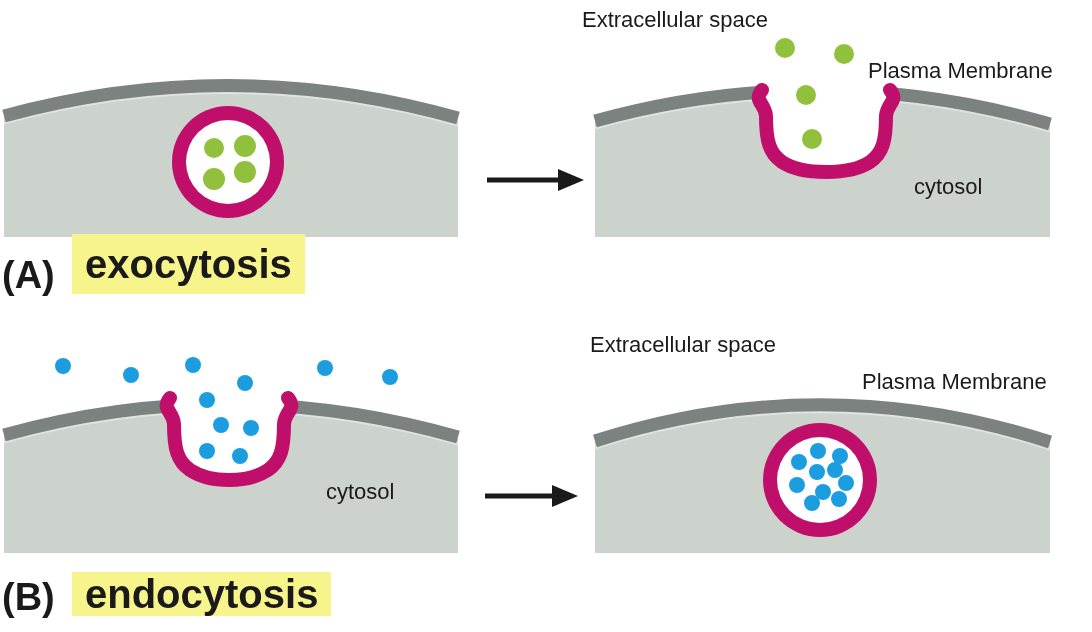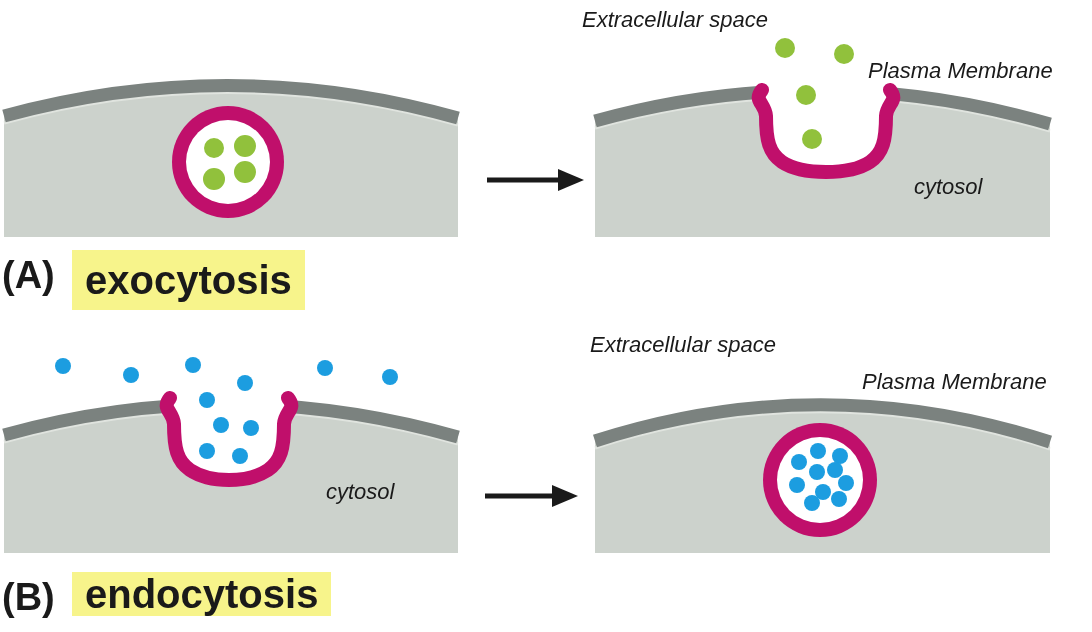--- a/index.html
+++ b/index.html
@@ -12,21 +12,21 @@
   .membrane-edge{stroke:var(--membrane_edge_light);stroke-width:3;fill:none;}
   .membrane-band{stroke:var(--membrane);stroke-width:13;fill:none;}
   .opening-white{fill:var(--background);}
   .cup{stroke:var(--vesicle_magenta);stroke-width:14;fill:none;
        stroke-linecap:round;stroke-linejoin:round;}
   .vesicle-ring{fill:var(--vesicle_magenta);}
   .vesicle-lumen{fill:var(--background);}
   .arrow-line{stroke:var(--arrow);stroke-width:5;}
   .arrow-head{fill:var(--arrow);}
 
-  .lbl{position:absolute;color:var(--text);font-size:22px;line-height:1.1;white-space:nowrap;font-style:italic;}
+  .lbl{position:absolute;color:var(--text);font-size:22px;line-height:1.1;white-space:nowrap;}
   .caption-letter{position:absolute;color:var(--text);font-size:38px;font-weight:bold;white-space:nowrap;}
   .caption-box{position:absolute;background:var(--highlight_yellow);display:flex;align-items:center;
                padding:0 13px;}
   .caption-text{color:var(--text);font-size:40px;font-weight:bold;white-space:nowrap;}
 </style>
 </head>
 <body>
 
 <div id="figure">
 
@@ -124,21 +124,21 @@
 
   <div class="lbl" style="left:582px;top:8px;">Extracellular space</div>
   <div class="lbl" style="left:868px;top:59px;">Plasma Membrane</div>
   <div class="lbl" style="left:914px;top:175px;">cytosol</div>
 
   <div class="lbl" style="left:590px;top:333px;">Extracellular space</div>
   <div class="lbl" style="left:862px;top:370px;">Plasma Membrane</div>
   <div class="lbl" style="left:326px;top:480px;">cytosol</div>
 
   <div class="caption-letter" style="left:2px;top:254px;">(A)</div>
-  <div class="caption-box" style="left:72px;top:250px;height:60px;">
+  <div class="caption-box" style="left:72px;top:234px;height:60px;">
     <span class="caption-text">exocytosis</span>
   </div>
 
   <div class="caption-letter" style="left:2px;top:576px;">(B)</div>
   <div class="caption-box" style="left:72px;top:572px;height:44px;">
     <span class="caption-text">endocytosis</span>
   </div>
 
 </div>
 

